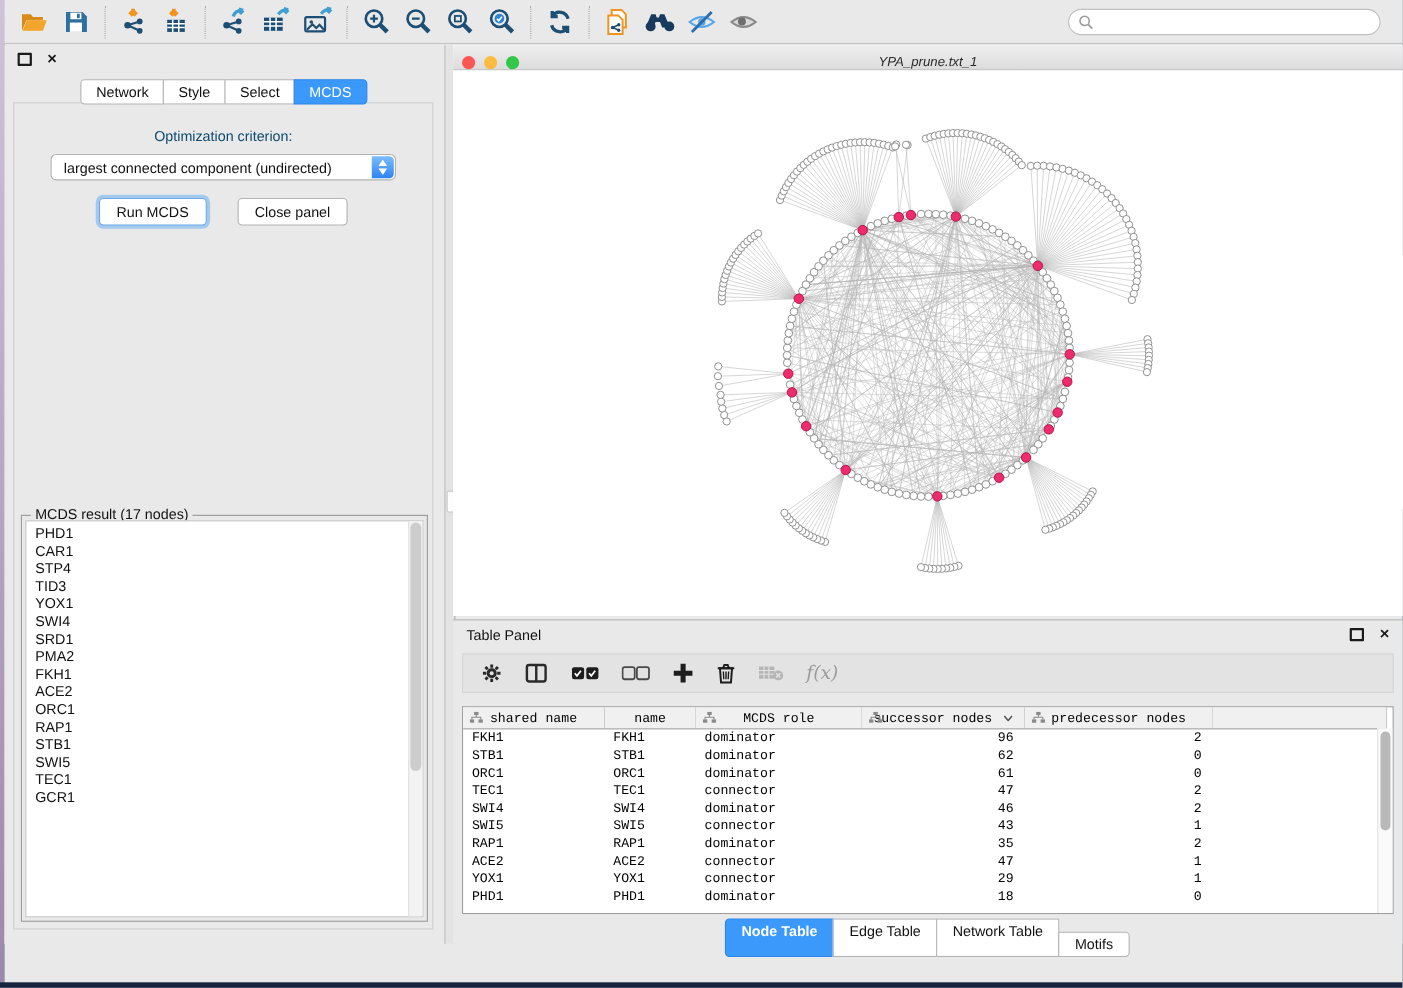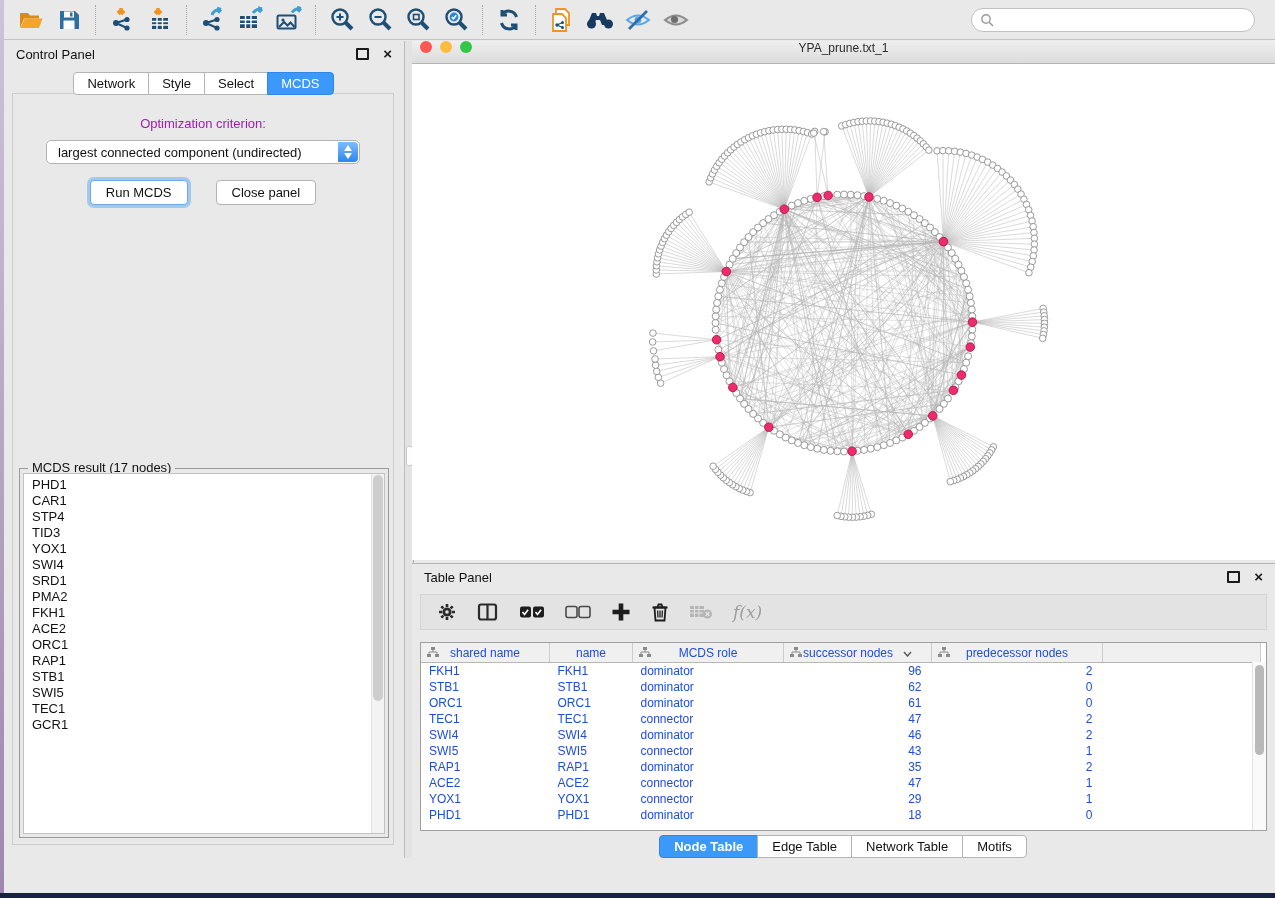--- a/index.html
+++ b/index.html
@@ -24,59 +24,59 @@
   
   .control-panel{position:absolute;left:0;top:41px;width:400px;height:817px;background:#e9e9e9;}
   .v-splitter{position:absolute;left:400px;top:41px;width:8px;height:817px;background:#e3e3e3;border-left:1px solid #bdbdbd;border-right:1px solid #b0b0b0;}
   .v-splitter .grab{position:absolute;left:1px;top:405px;width:5px;height:18px;background:#fdfdfd;border:1px solid #c9c9c9;border-radius:2px;}
   .cp-tabs{position:absolute;top:31px;left:0;width:100%;display:flex;justify-content:center;z-index:3;}
   .tab{background:#fff;border:1px solid #b4b4b4;margin-left:-1px;padding:3px 13px;font-size:13px;color:#111;}
   .tab:first-child{border-radius:4px 0 0 4px;}
   .tab:last-child{border-radius:0 4px 4px 0;}
   .tab.active{background:#3b99fc;border-color:#2f87e8;color:#fff;}
   .cp-content{position:absolute;top:52px;left:8px;width:382px;height:752px;border:1px solid #cdcdcd;background:#e9e9e9;box-sizing:border-box;}
-  .opt-label{margin-top:22px;text-align:center;font-size:13px;color:#a21caf;}
+  .opt-label{margin-top:22px;text-align:center;font-size:13px;color:#0c4a6e;}
   .opt-select{width:314px;height:24px;margin:9px auto 0;background:#fff;border:1px solid #b3b3b3;border-radius:5px;position:relative;display:flex;align-items:center;font-size:13px;color:#111;padding-left:11px;box-sizing:border-box;}
   .opt-stepper{position:absolute;right:1px;top:1px;width:20px;height:20px;background:linear-gradient(#7cbdfd,#2e84f2);border-radius:0 4px 4px 0;display:flex;flex-direction:column;align-items:center;justify-content:center;gap:2px;}
   .btn-row{display:flex;justify-content:center;gap:28px;margin-top:16px;}
   .btn{background:#fff;border:1px solid #b3b3b3;border-radius:4px;font-size:13px;color:#111;padding:4px 15px;font-family:"Liberation Sans",sans-serif;}
   .btn.focus-ring{box-shadow:0 0 0 3px rgba(106,174,240,.55);border-color:#6da9ea;}
   .result-group{position:absolute;left:6px;top:374px;width:368px;height:368px;border:1px solid #9a9a9a;}
   .result-legend{position:absolute;top:-9px;left:8px;background:#e9e9e9;padding:0 4px;font-size:13px;color:#111;}
   .result-list{position:absolute;left:3px;right:3px;top:4px;bottom:3px;background:#fff;border:1px solid #c2c2c2;font-size:13px;line-height:16px;color:#111;padding:3px 0 0 8px;box-sizing:border-box;overflow:hidden;}
   .result-scroll{position:absolute;right:4px;top:5px;bottom:4px;width:12px;background:#f3f3f3;border-left:1px solid #e2e2e2;}
   .result-scroll .thumb{position:absolute;left:1px;right:1px;top:1px;height:63%;background:#cdcdcd;border-radius:5px;}
 
   
   .net-window{position:absolute;left:408px;top:41px;width:863px;height:519px;background:#fff;}
-  .net-titlebar{height:22px;background:linear-gradient(#efefef,#dcdcdc);border-bottom:1px solid #b3b3b3;display:flex;align-items:flex-start;padding:0 8px;position:relative;}
+  .net-titlebar{height:22px;background:linear-gradient(#efefef,#dcdcdc);border-bottom:1px solid #b3b3b3;display:flex;align-items:flex-end;padding:0 8px;position:relative;font-style:italic;}
   .traffic{display:flex;gap:8px;}
   .light{width:12px;height:12px;border-radius:50%;}
   .net-title{position:absolute;left:0;right:0;text-align:center;font-size:12px;color:#2b2b2b;}
   .net-canvas{position:absolute;left:0;top:23px;right:0;bottom:0;background:#fff;overflow:hidden;}
 
   
   .table-panel{position:absolute;left:408px;top:563px;width:863px;height:295px;background:#e9e9e9;border-top:1px solid #b3b3b3;box-sizing:border-box;}
   .tp-toolbar{position:absolute;left:8px;right:8px;top:30px;height:36px;background:#e3e3e3;border:1px solid #d5d5d5;display:flex;align-items:center;gap:20px;padding:0 16px;box-sizing:border-box;}
   .tp-tool{display:flex;align-items:center;justify-content:center;}
   .fx-label{font-family:"DejaVu Serif",serif;font-style:italic;font-size:17px;color:#9d9d9d;}
   .table-wrap{position:absolute;left:8px;top:78px;width:847px;height:189px;background:#fff;border:1px solid #9f9f9f;box-sizing:border-box;overflow:hidden;}
-  table.node-table{border-collapse:collapse;table-layout:fixed;width:834px;font-size:12px;color:#1d4ed8;}
+  table.node-table{border-collapse:collapse;table-layout:fixed;width:834px;font-size:12px;color:#000000;font-family:Liberation Mono, monospace;}
   .node-table th{height:19px;background:#f0f0f0;border-bottom:1px solid #b7b7b7;border-right:1px solid #cccccc;font-weight:normal;position:relative;font-size:12px;padding:0;}
   .node-table th .hlabel{display:inline-block;}
   .node-table th .tree-ic{position:absolute;left:6px;top:4px;}
   .node-table th .sort-ic{margin-left:10px;}
   .node-table td{height:16px;padding:0 10px 0 8px;white-space:nowrap;overflow:hidden;}
   .node-table td.num{text-align:right;}
   .tv-scroll{position:absolute;right:0;top:19px;bottom:0;width:13px;background:#fafafa;border-left:1px solid #e3e3e3;}
   .tv-scroll .thumb{position:absolute;left:2px;right:2px;top:3px;height:90px;background:#b9b9b9;border-radius:5px;}
   .tp-tabs{position:absolute;left:0;right:0;top:271px;display:flex;justify-content:center;}
   .tp-tab{background:#fff;border:1px solid #b4b4b4;margin-left:-1px;padding:3px 14px;font-size:13px;color:#111;}
   .tp-tab:first-child{border-radius:4px 0 0 4px;}
-  .tp-tab:last-child{border-radius:0 4px 4px 0;}
+  .tp-tab:last-child{border-radius:0 4px 4px 0;margin-top:12px;}
   .tp-tab.active{background:#3b99fc;border-color:#2f87e8;color:#fff;font-weight:bold;}
 
   
   .status-bar{position:absolute;left:0;right:0;bottom:0;height:35px;background:#ececec;border-top:1px solid #c0c0c0;}
   .list-btn{position:absolute;left:12px;top:7px;width:28px;height:22px;background:#f4f4f4;border:1px solid #c4c4c4;display:flex;align-items:center;justify-content:center;}
   .memory-btn{position:absolute;right:8px;top:5px;height:24px;background:#f6f6f6;border:1px solid #bfbfbf;border-radius:4px;display:flex;align-items:center;gap:6px;padding:0 10px;font-size:13px;color:#111;box-sizing:border-box;}
   .mem-dot{width:12px;height:12px;border-radius:50%;background:radial-gradient(circle at 35% 30%,#4ec24e,#1e8f1e);}
 </style>
 </head>
 <body>
@@ -225,21 +225,20 @@
       <svg width="14" height="14" viewBox="0 0 14 14">
           <circle cx="6" cy="6" r="4.2" fill="none" stroke="#9a9a9a" stroke-width="1.4"></circle>
           <path d="M9.2 9.2 L13 13" stroke="#9a9a9a" stroke-width="1.6"></path>
         </svg>
       <input type="text" placeholder="" style="">
     </div>
   </div>
 
   <div class="control-panel">
     <div class="panel-titlebar">
-      <span class="pt-title">Control Panel</span>
       <span class="float-box"></span>
       <span class="close-x">×</span>
     </div>
     <div class="cp-tabs" id="cp-tabs">
         <span class="tab">Network</span>
         <span class="tab">Style</span>
         <span class="tab">Select</span>
         <span class="tab active">MCDS</span>
       </div>
     <div class="cp-content">

